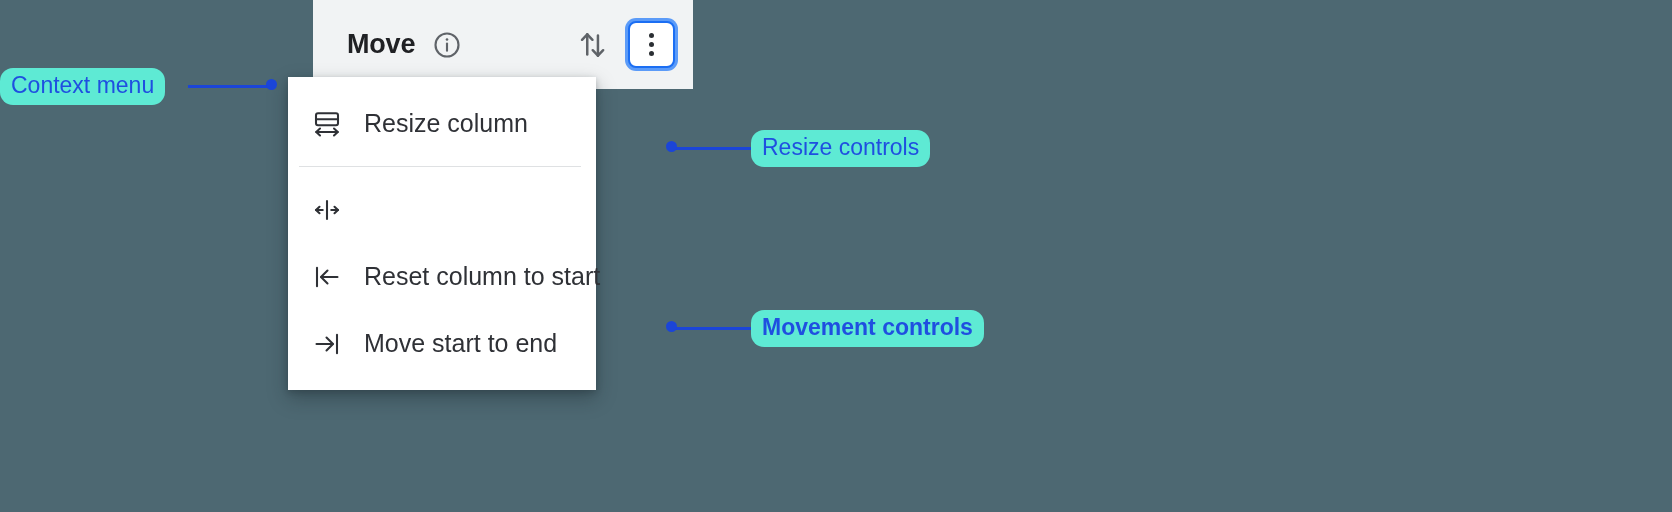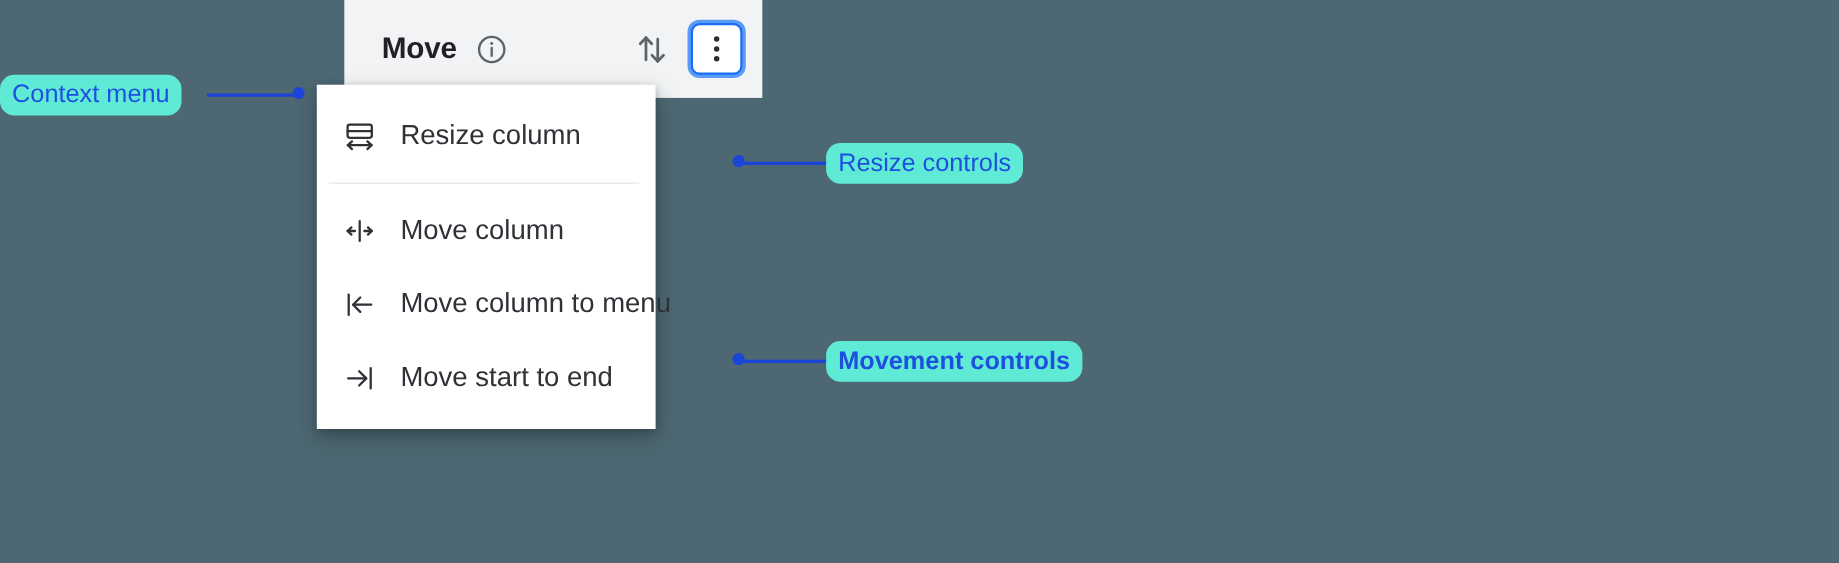--- a/index.html
+++ b/index.html
@@ -204,32 +204,31 @@
   <div class="menu-item">
     <span class="mi-icon">
       <svg width="30" height="30" viewBox="0 0 24 24" fill="none" stroke="#2f3136" stroke-width="1.65" stroke-linecap="round" stroke-linejoin="round">
         <line x1="12" y1="4.8" x2="12" y2="19.2"></line>
         <line x1="8.6" y1="12" x2="3.2" y2="12"></line>
         <polyline points="6.0,9.4 3.2,12 6.0,14.6"></polyline>
         <line x1="15.4" y1="12" x2="20.8" y2="12"></line>
         <polyline points="18.0,9.4 20.8,12 18.0,14.6"></polyline>
       </svg>
     </span>
-    <span class="mi-label">Move column</span>
   </div>
 
   <div class="menu-item">
     <span class="mi-icon">
       <svg width="30" height="30" viewBox="0 0 24 24" fill="none" stroke="#2f3136" stroke-width="1.65" stroke-linecap="round" stroke-linejoin="round">
         <line x1="4.0" y1="4.6" x2="4.0" y2="19.4"></line>
         <line x1="20.4" y1="12" x2="7.4" y2="12"></line>
         <polyline points="12.4,6.8 7.2,12 12.4,17.2"></polyline>
       </svg>
     </span>
-    <span class="mi-label">Move column to menu</span>
+    <span class="mi-label">Reset column to start</span>
   </div>
 
   <div class="menu-item">
     <span class="mi-icon">
       <svg width="30" height="30" viewBox="0 0 24 24" fill="none" stroke="#2f3136" stroke-width="1.65" stroke-linecap="round" stroke-linejoin="round">
         <line x1="20.0" y1="4.6" x2="20.0" y2="19.4"></line>
         <line x1="3.6" y1="12" x2="16.6" y2="12"></line>
         <polyline points="11.6,6.8 16.8,12 11.6,17.2"></polyline>
       </svg>
     </span>

